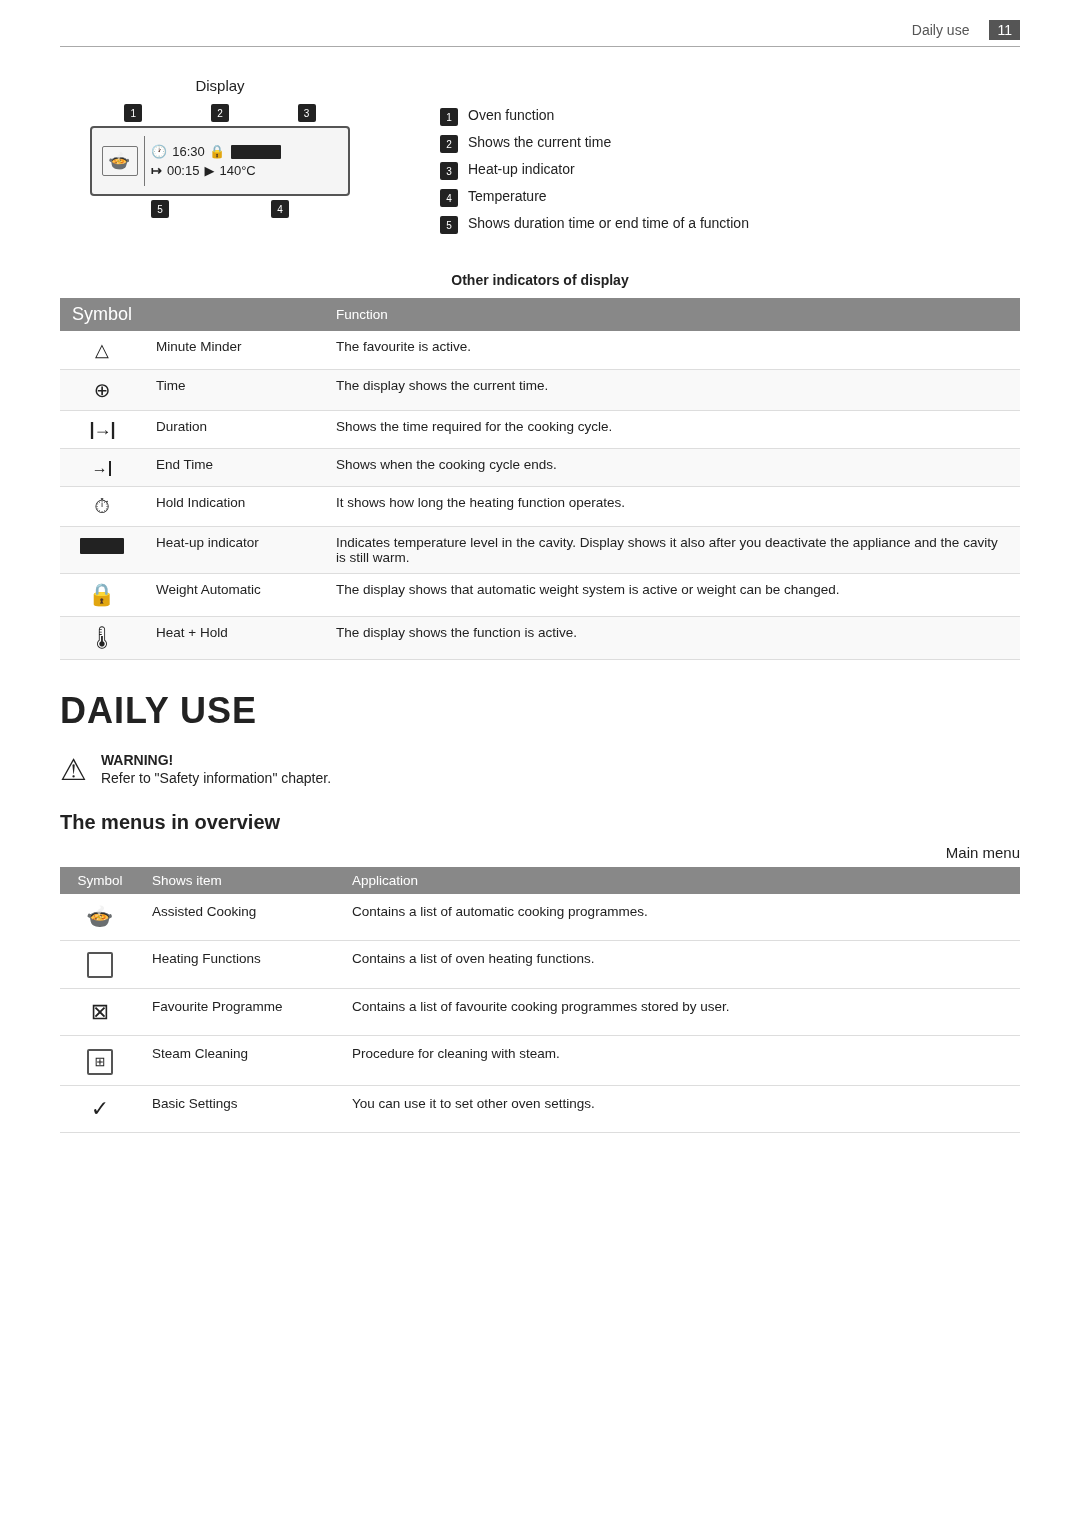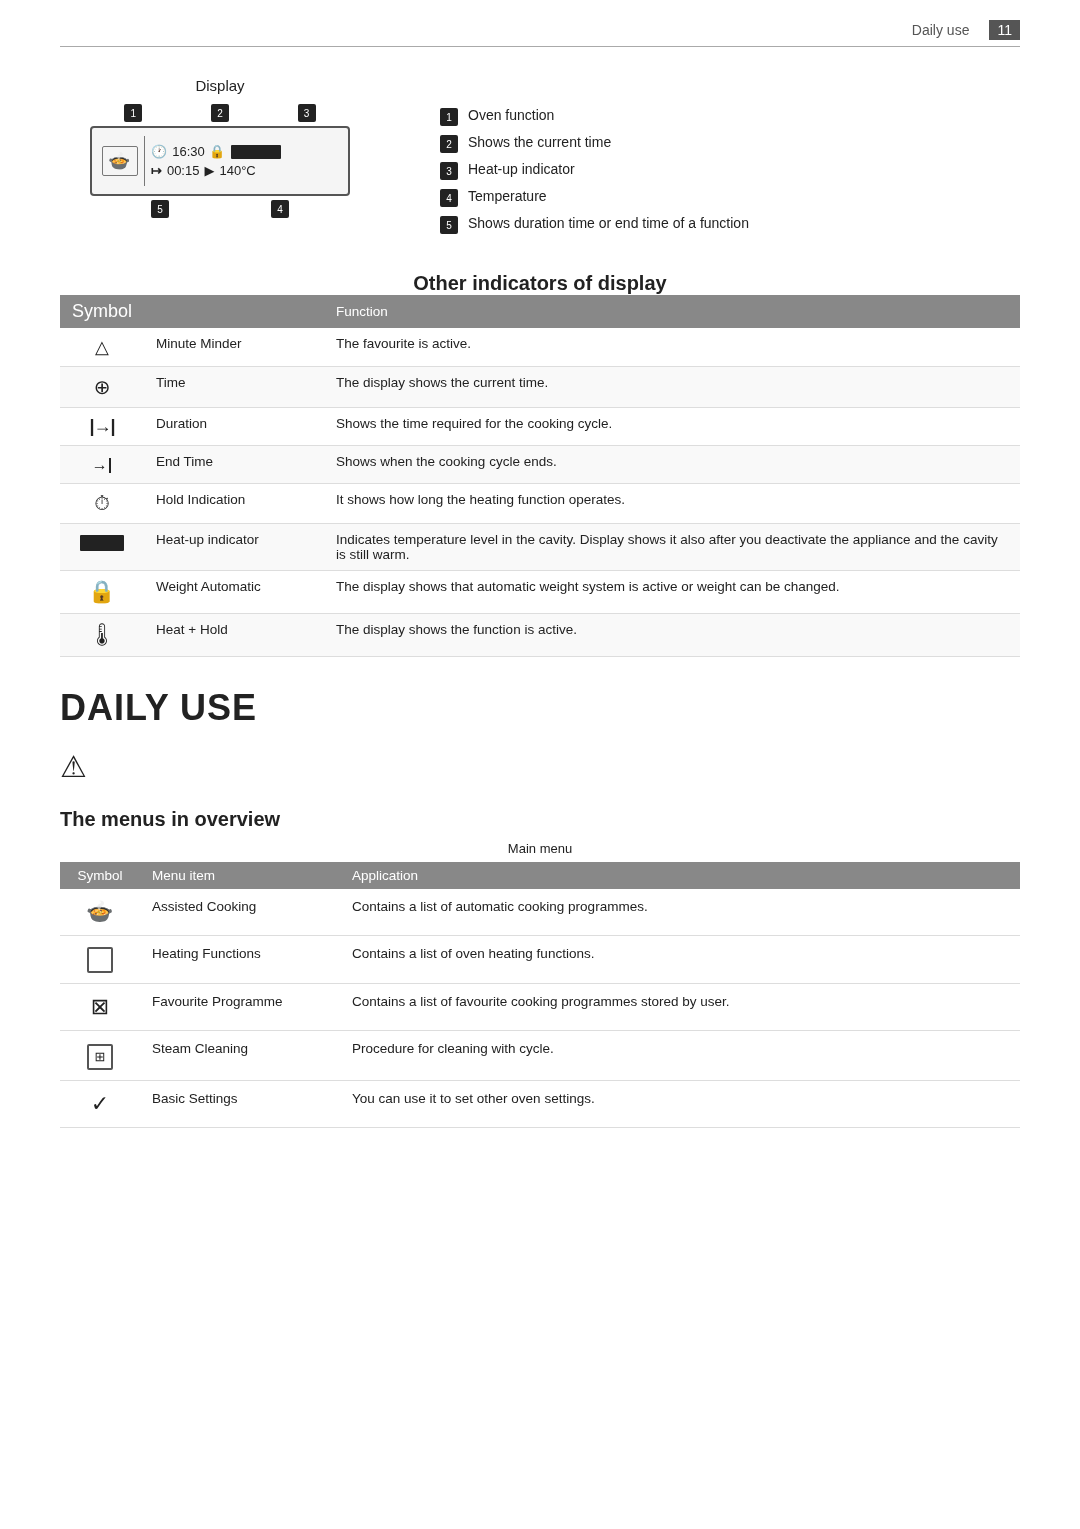--- a/index.html
+++ b/index.html
@@ -142,23 +142,24 @@
       display: flex;
       align-items: center;
       justify-content: center;
       border-radius: 2px;
       flex-shrink: 0;
       margin-top: 1px;
     }
 
     
     .section-title {
-      font-size: 20px;
+      font-size: 14px;
       font-weight: bold;
       text-align: center;
+      margin-bottom: 10px;
     }
 
     
     .indicator-table {
       width: 100%;
       border-collapse: collapse;
       margin-bottom: 30px;
       font-size: 13.5px;
     }
     .indicator-table thead tr {
@@ -219,22 +220,22 @@
       font-size: 14px;
     }
 
     
     .menus-heading {
       font-size: 20px;
       font-weight: bold;
       margin-bottom: 10px;
     }
     .main-menu-label {
-      font-size: 13px;
-      text-align: center;
+      font-size: 15px;
+      text-align: right;
       margin-bottom: 6px;
     }
 
     .menu-table {
       width: 100%;
       border-collapse: collapse;
       font-size: 13.5px;
     }
     .menu-table thead tr {
       background: #888;
@@ -444,31 +445,35 @@
         <td>The display shows the function is active.</td>
       </tr>
     </tbody>
   </table>
 </div>
 
 <div class="daily-use-heading">DAILY USE</div>
 
 <div class="warning-box">
   <div class="warning-icon">⚠</div>
+  <div class="warning-content">
+    <div class="warning-title">WARNING!</div>
+    <div class="warning-text">Refer to "Safety information" chapter.</div>
+  </div>
 </div>
 
 <div>
   <div class="menus-heading">The menus in overview</div>
   <div class="main-menu-label">Main menu</div>
 
   <table class="menu-table">
     <thead>
       <tr>
         <th>Symbol</th>
-        <th>Menu item</th>
+        <th>Shows item</th>
         <th>Application</th>
       </tr>
     </thead>
     <tbody>
 
       <tr>
         <td class="menu-symbol-col">
           <span style="font-size:22px;">🍲</span>
         </td>
         <td class="menu-item-col">Assisted Cooking</td>
@@ -489,21 +494,21 @@
         </td>
         <td class="menu-item-col">Favourite Programme</td>
         <td>Contains a list of favourite cooking programmes stored by user.</td>
       </tr>
 
       <tr>
         <td class="menu-symbol-col">
           <div style="display:inline-flex; width:26px; height:26px; border:2px solid #555; border-radius:2px; align-items:center; justify-content:center; font-size:13px;">⊞</div>
         </td>
         <td class="menu-item-col">Steam Cleaning</td>
-        <td>Procedure for cleaning with cycle.</td>
+        <td>Procedure for cleaning with steam.</td>
       </tr>
 
       <tr>
         <td class="menu-symbol-col">
           <span style="font-size:22px;">✓</span>
         </td>
         <td class="menu-item-col">Basic Settings</td>
         <td>You can use it to set other oven settings.</td>
       </tr>
     </tbody>

